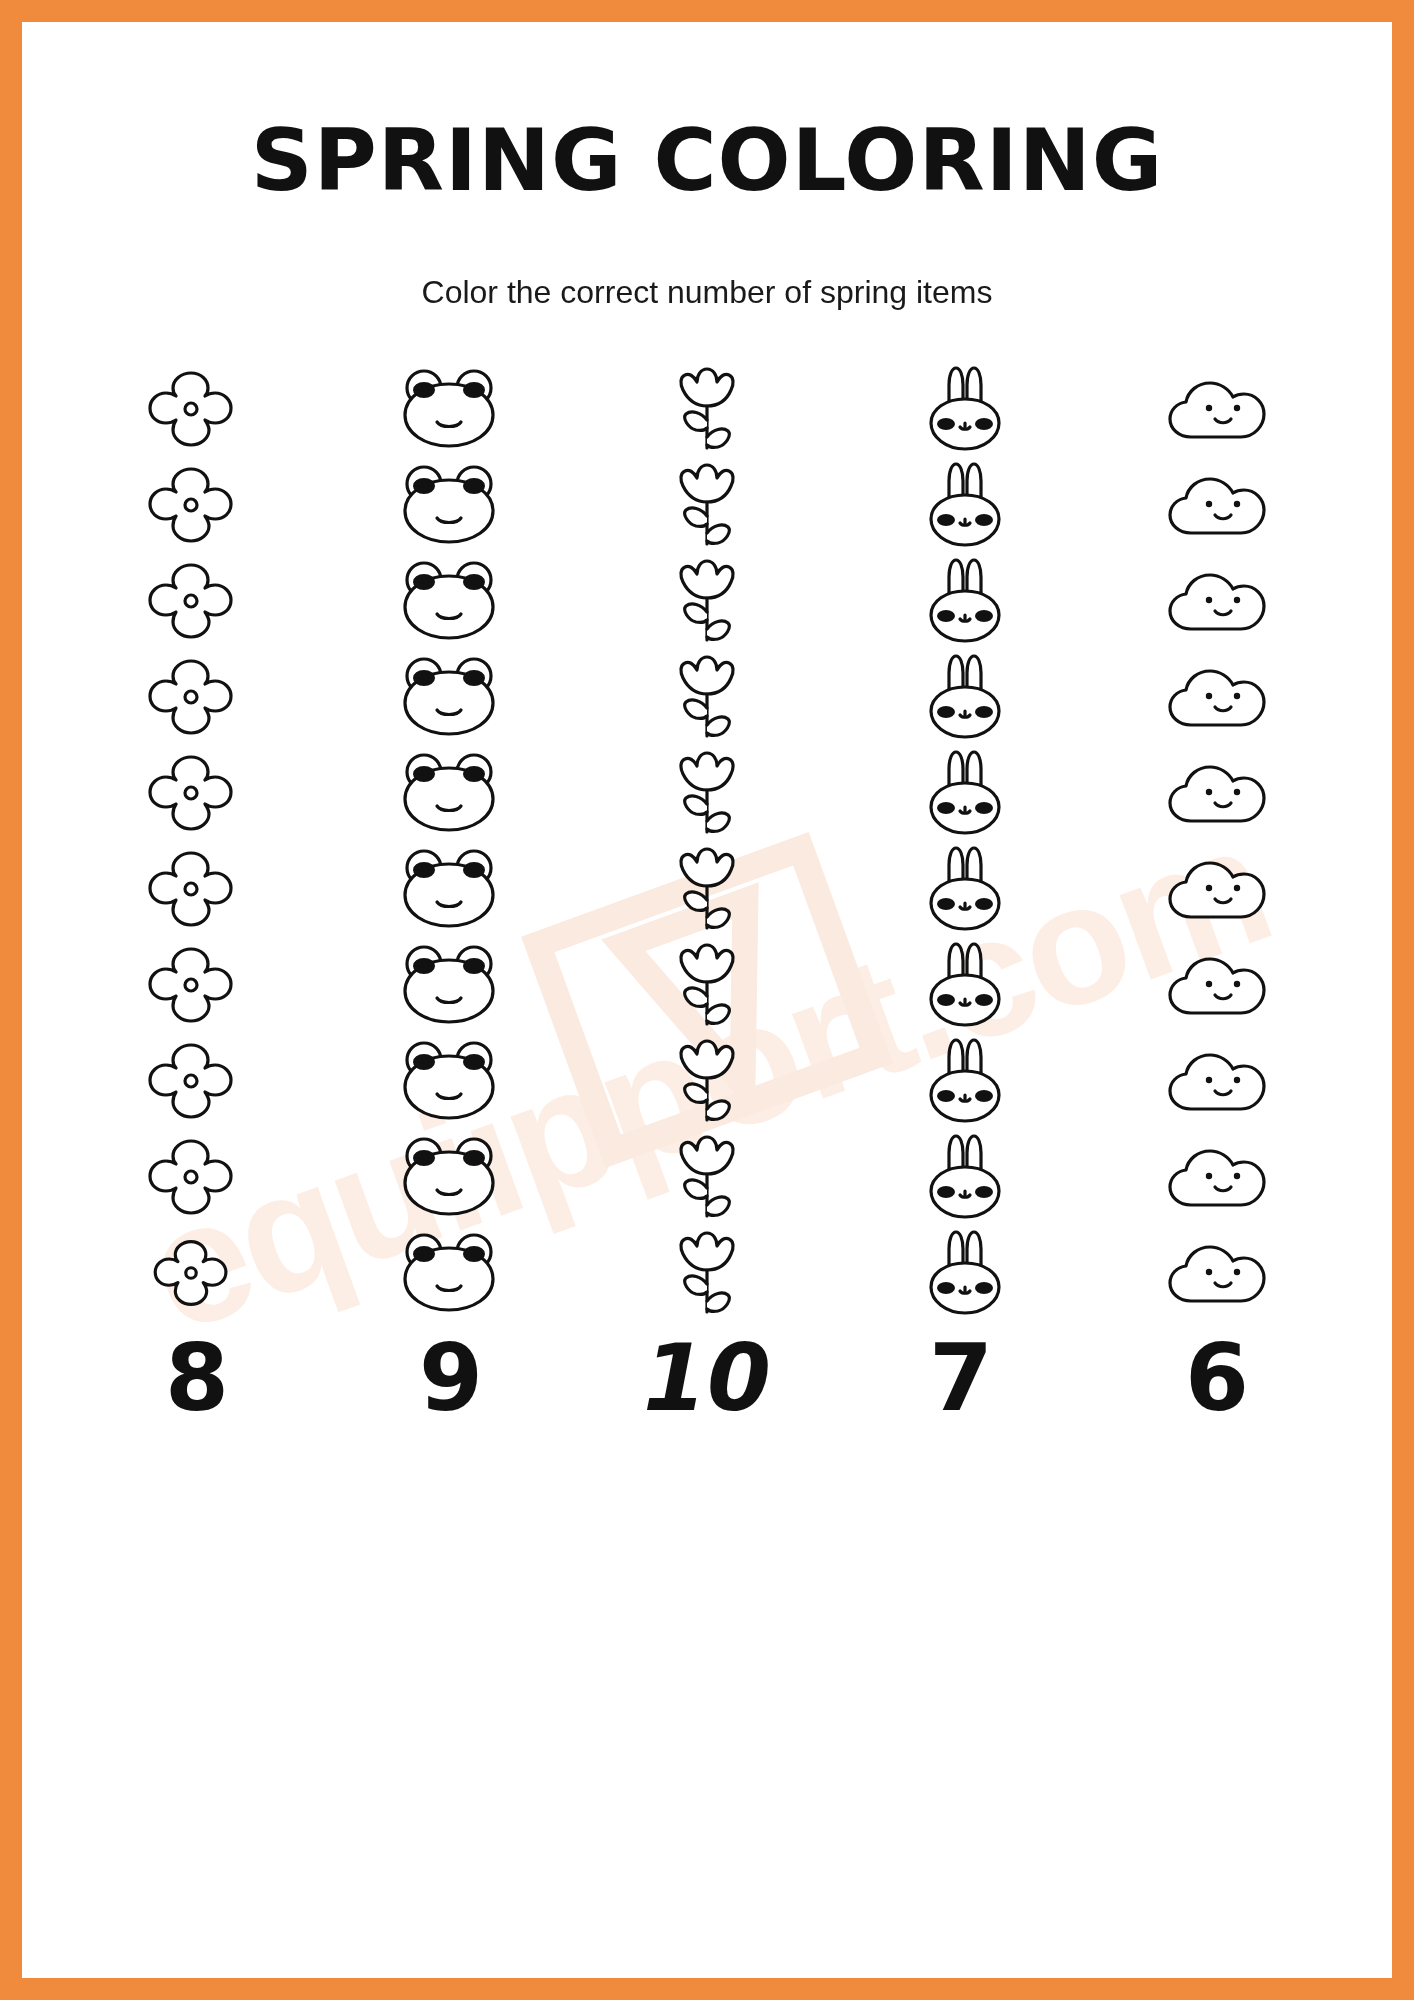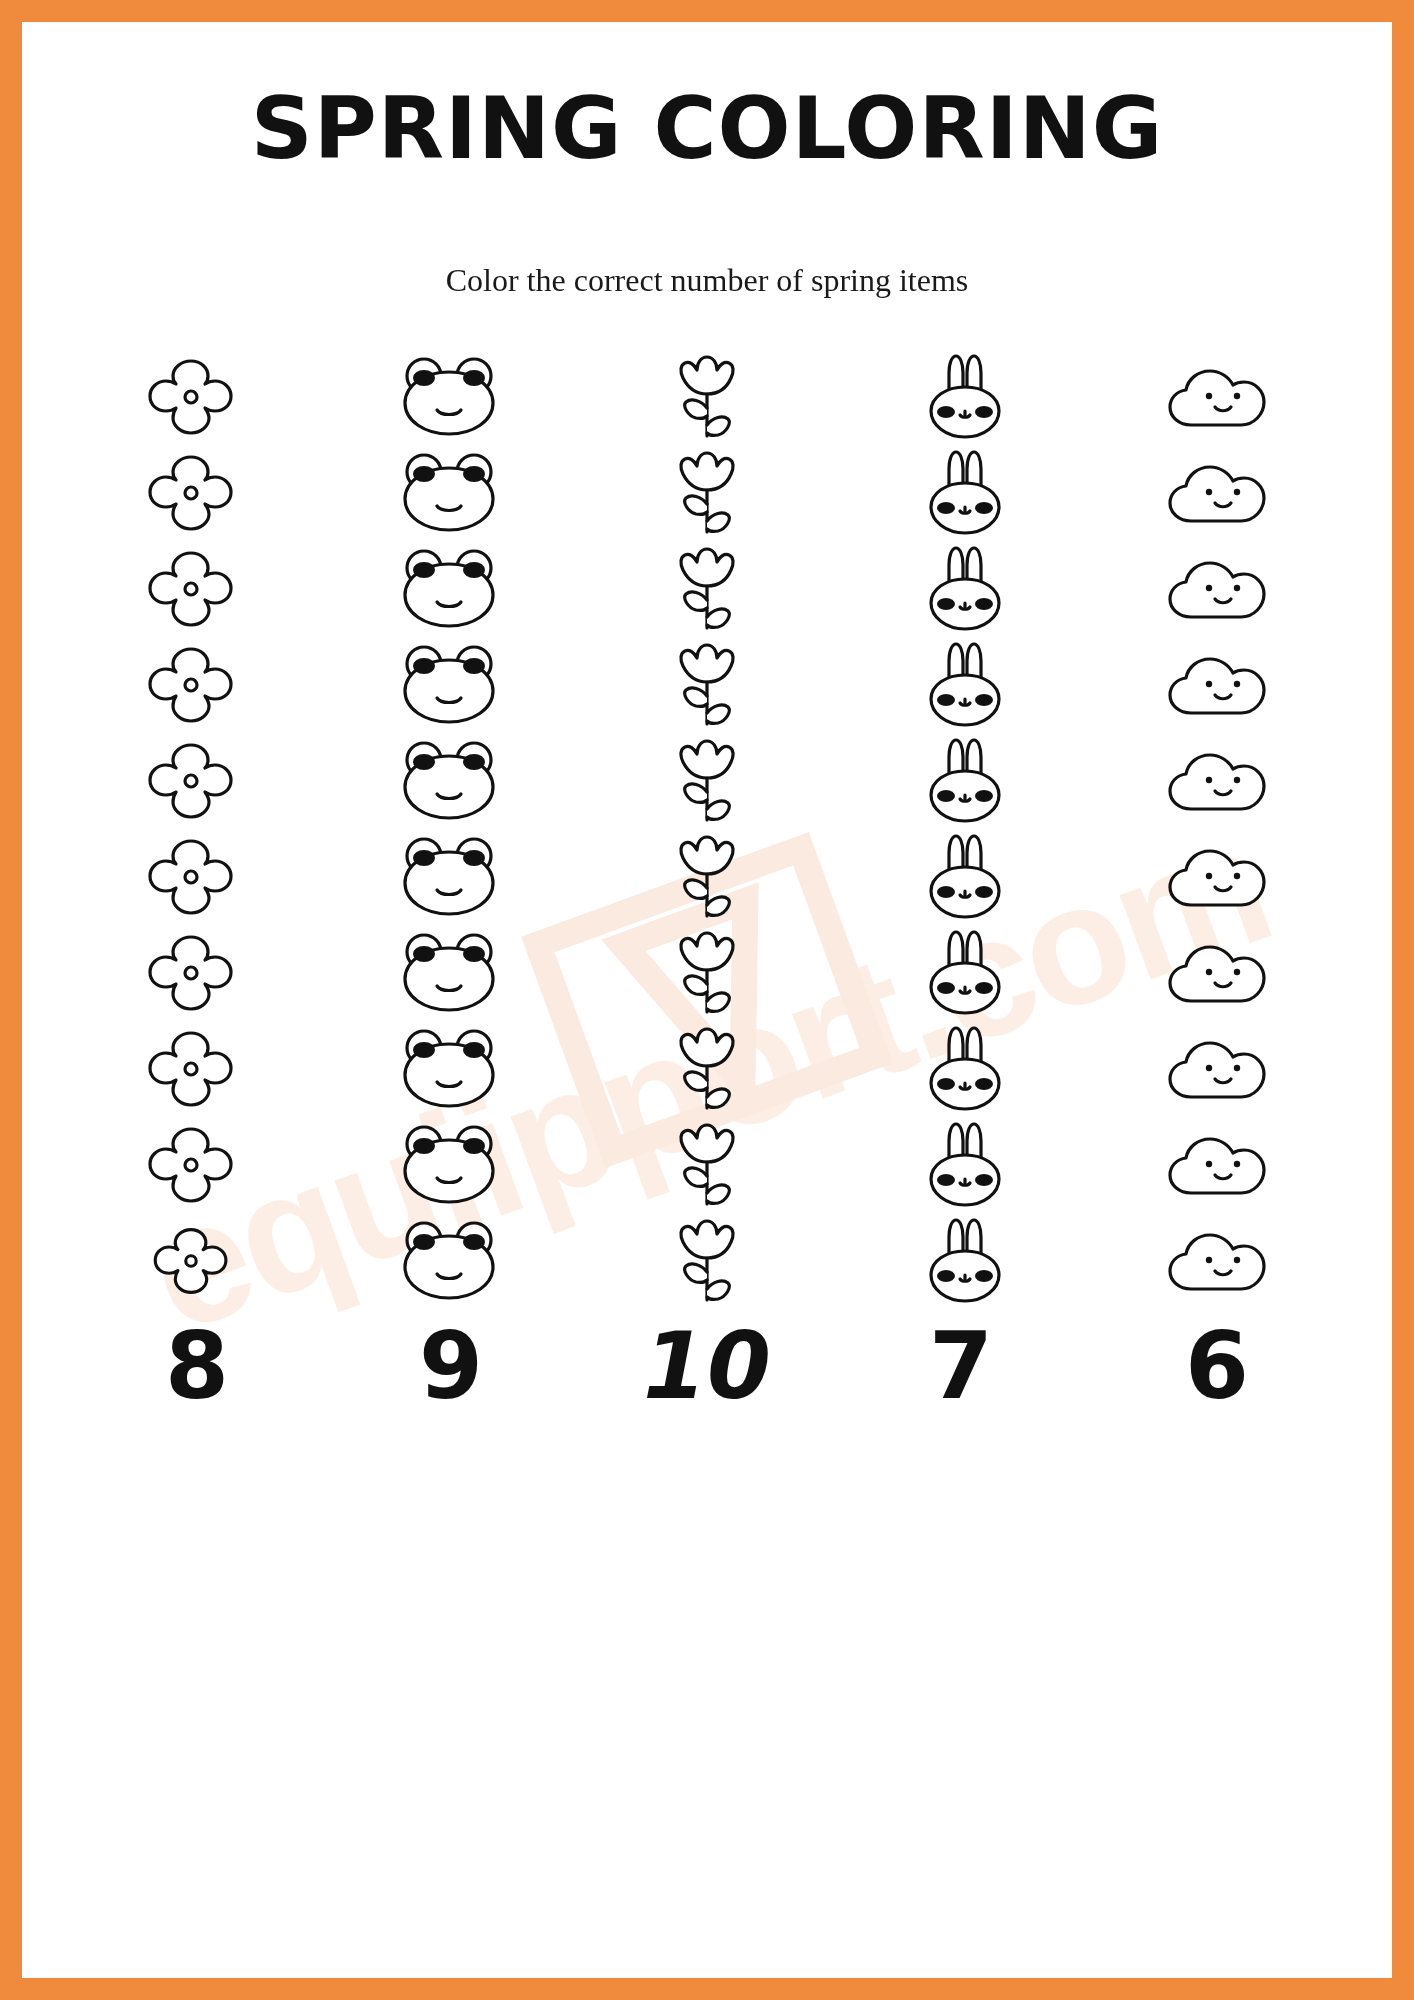--- a/index.html
+++ b/index.html
@@ -52,31 +52,31 @@
     height: 400px;
     pointer-events: none;
   }
   .title {
     position: relative;
     text-align: center;
     font-size: 86px;
     font-weight: 800;
     letter-spacing: 1px;
     color: #111111;
-    margin-top: 56px;
+    margin-top: 88px;
     font-family: "DejaVu Sans", sans-serif;
   }
   .subtitle {
     position: relative;
     text-align: center;
     font-size: 32px;
     line-height: 1.42;
     color: #1a1a1a;
-    margin-top: 80px;
-    font-family: Liberation Serif, serif;
+    margin-top: 60px;
+    font-family: Liberation Sans, sans-serif;
   }
   .columns {
     position: relative;
     display: flex;
     justify-content: center;
     align-items: flex-start;
     margin-top: 48px;
     padding: 0 40px;
   }
   .column {

